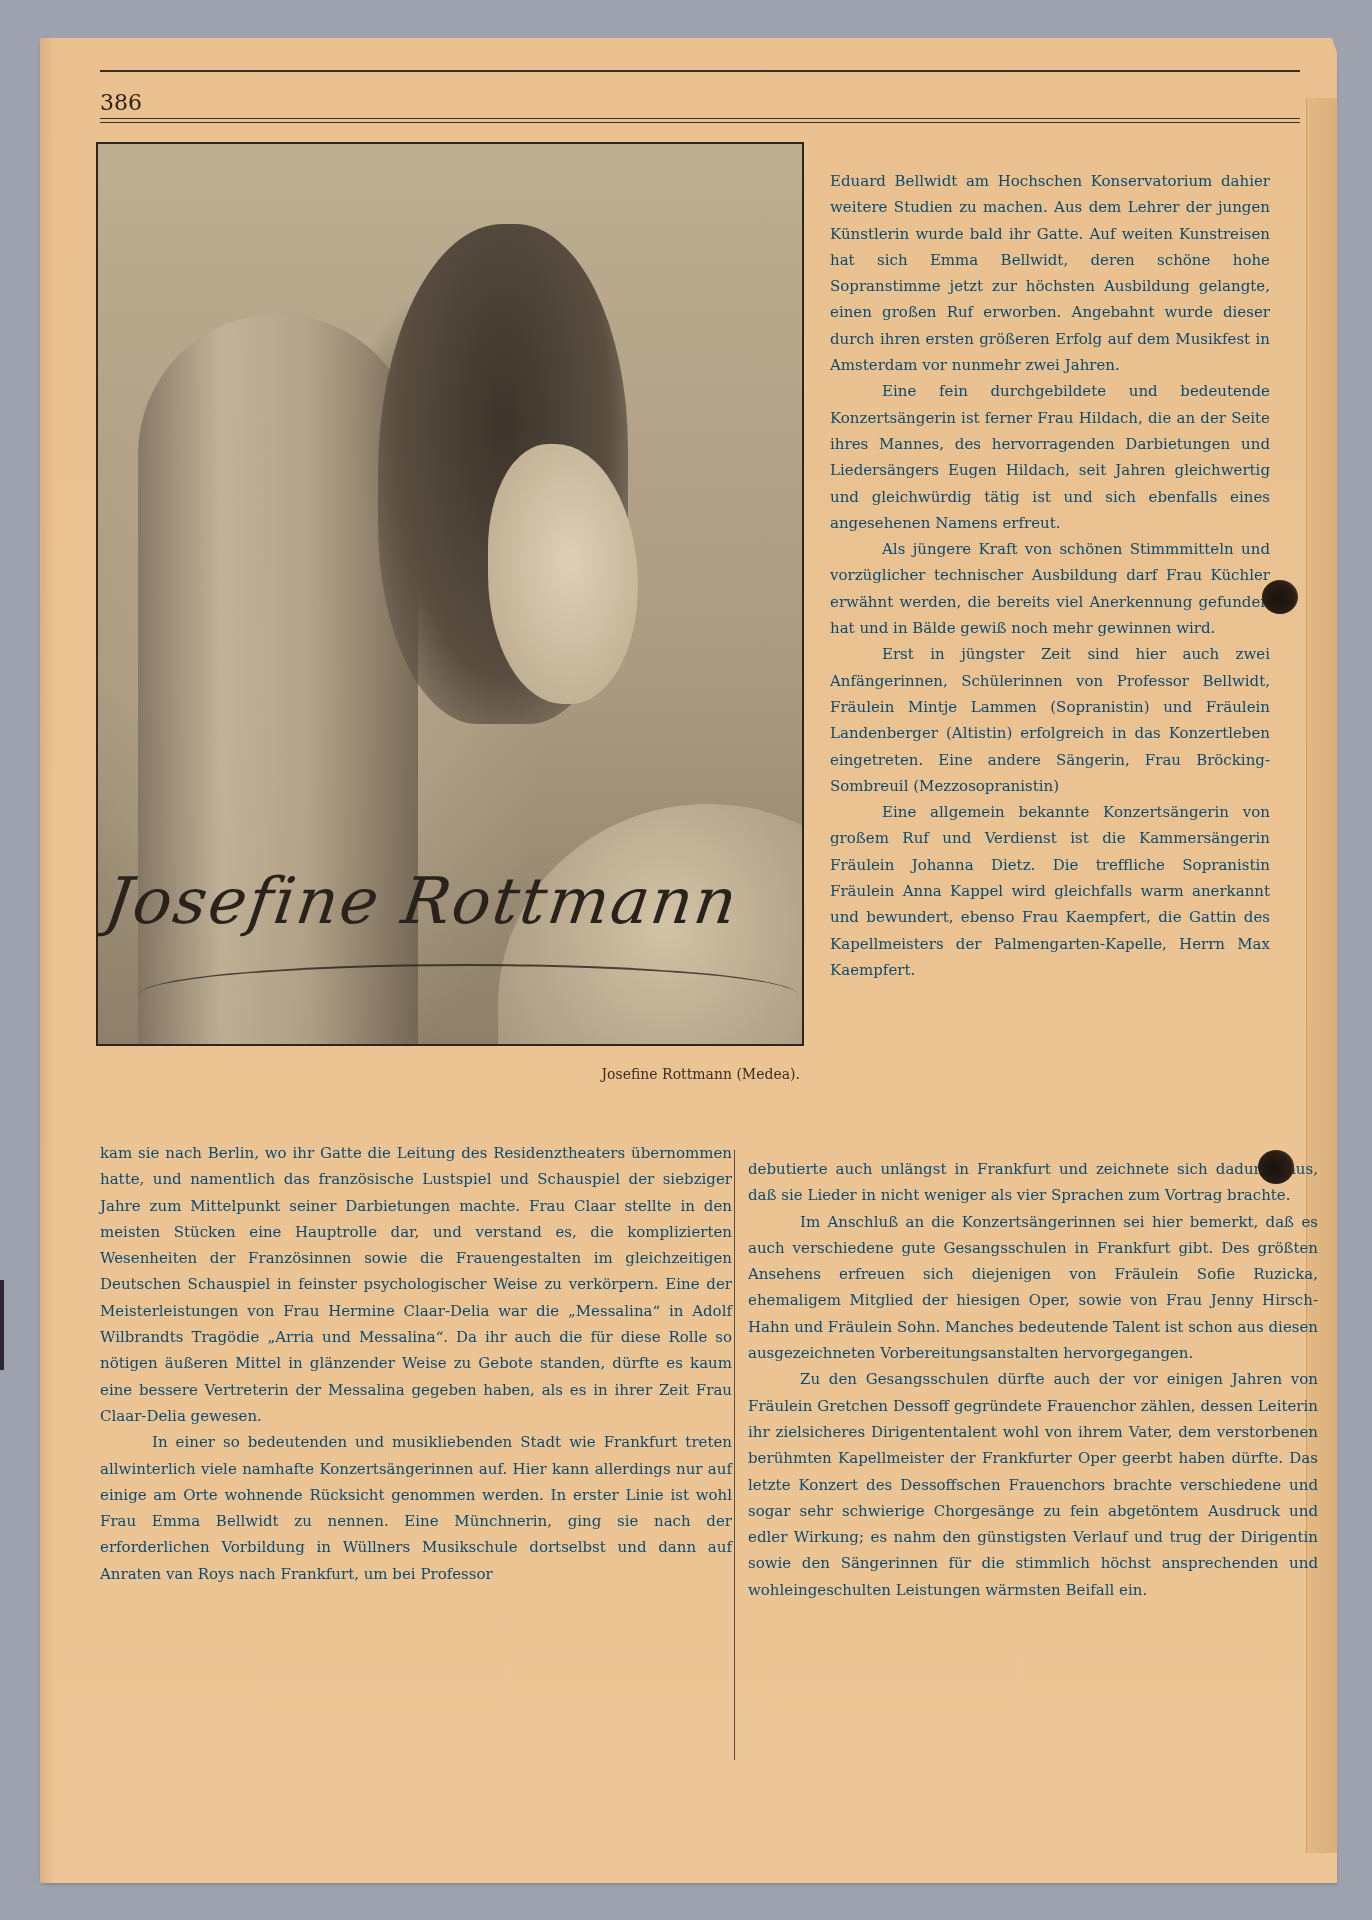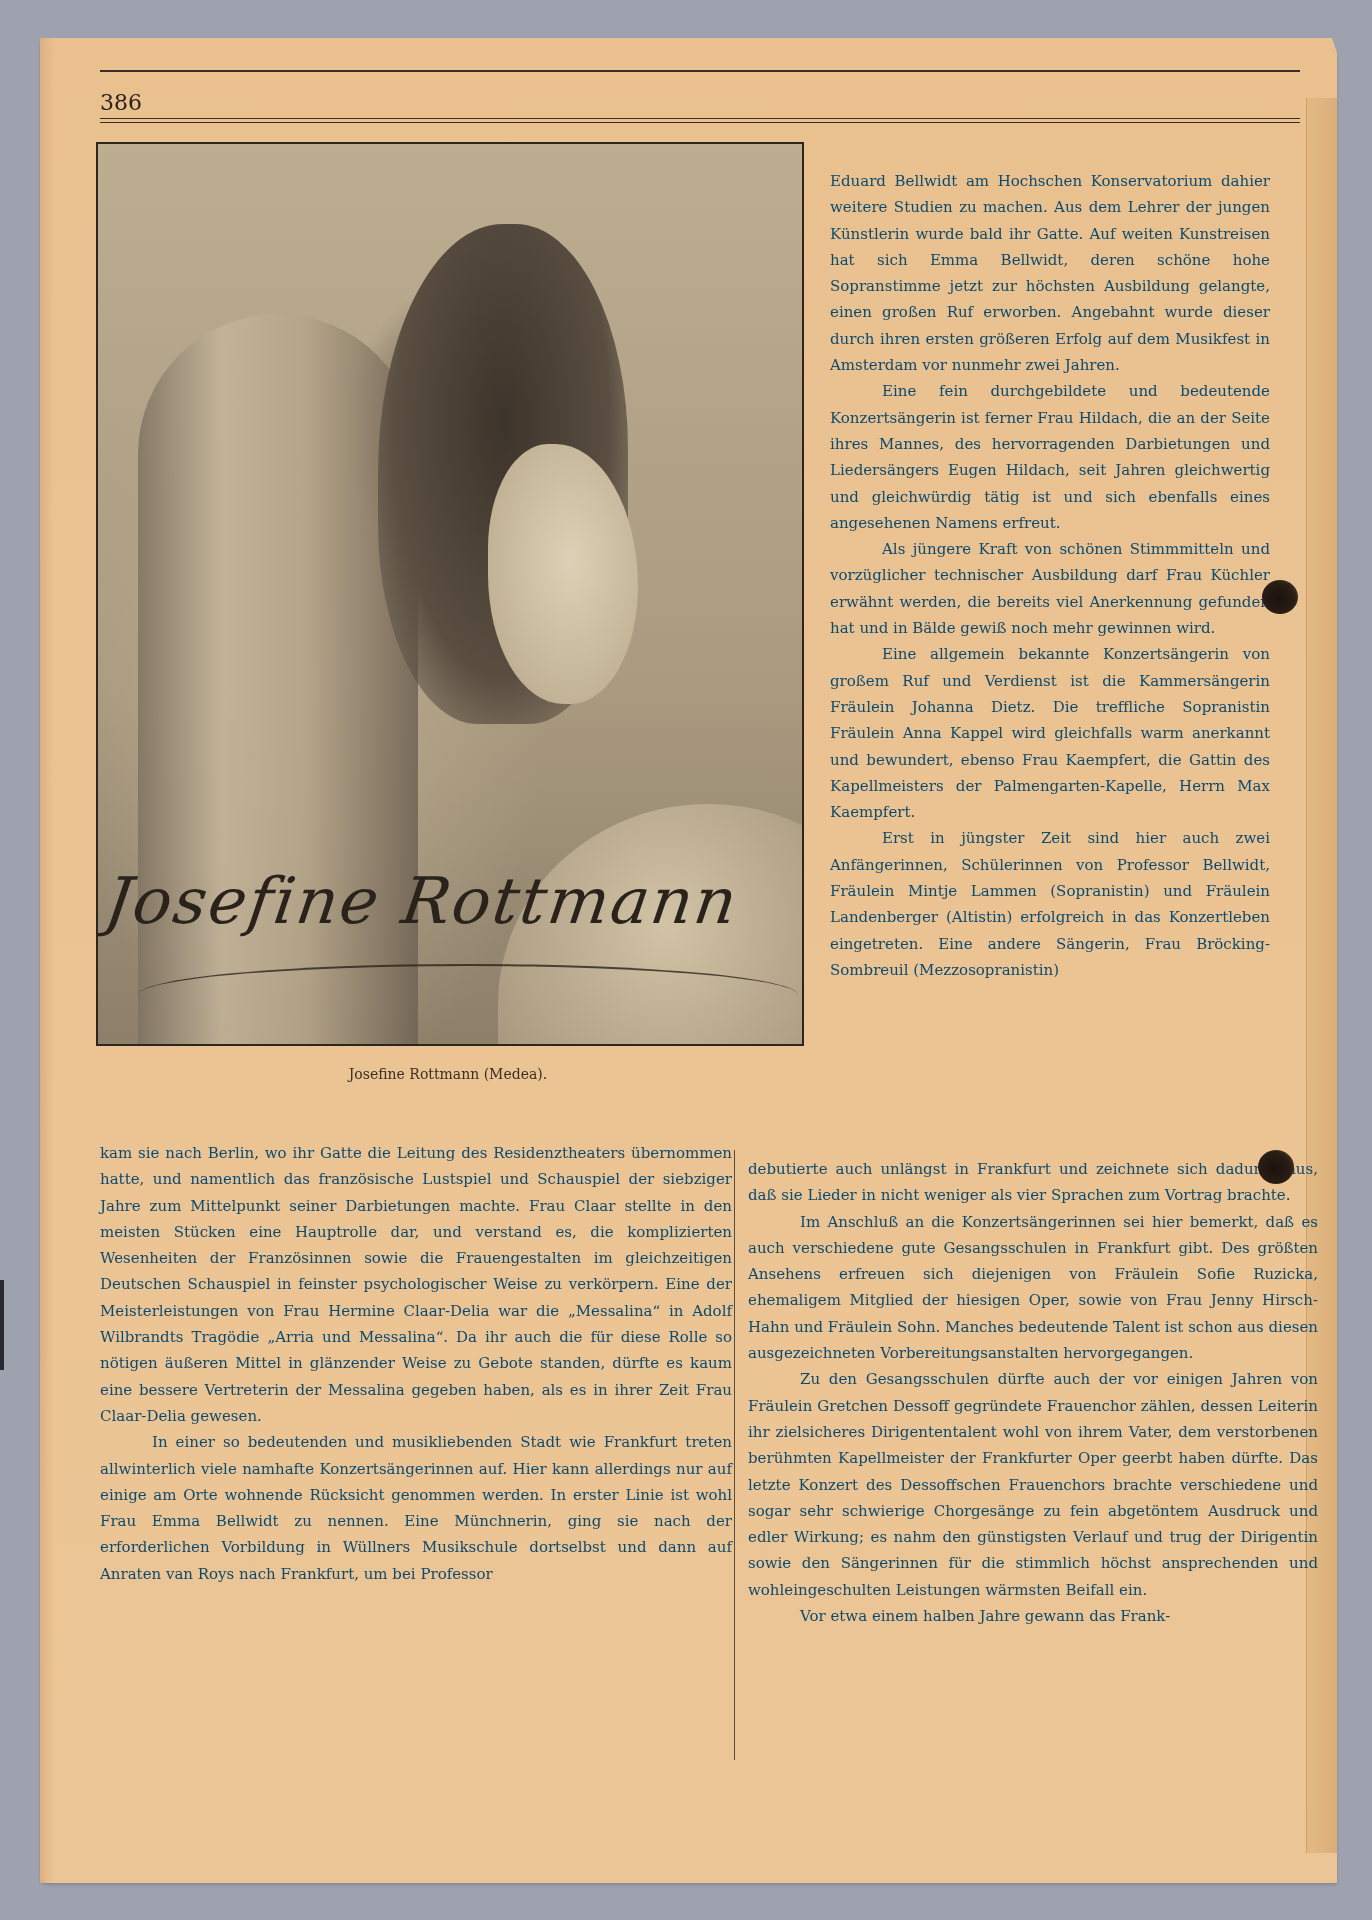--- a/index.html
+++ b/index.html
@@ -80,21 +80,21 @@
     font-size: 64px; color: #2a231c; letter-spacing: 2px;
     transform: skewX(-8deg);
   }
   .sig-line {
     position: absolute; left: 40px; top: 820px; width: 660px; height: 60px;
     border-top: 2px solid #2a231c; border-radius: 50% 50% 0 0;
     opacity: 0.8;
   }
   .caption {
     position: absolute; left: 96px; top: 1066px; width: 704px;
-    text-align: center; font-size: 14px; color: #3a2f24;
+    text-align: right; font-size: 14px; color: #3a2f24;
   }
   .col {
     position: absolute; color: #0c4a6e;
     font-size: 15px; line-height: 26.3px;
     text-align: justify;
   }
   .col p { margin: 0; }
   .col p.indent { text-indent: 52px; }
   .col-right-top { left: 830px; top: 168px; width: 440px; }
   .col-left-bottom { left: 100px; top: 1140px; width: 632px; }
@@ -138,32 +138,31 @@
   <div class="shoulder"></div>
   <div class="signature">Josefine Rottmann</div>
   <div class="sig-line"></div>
 </div>
 <div class="caption">Josefine Rottmann (Medea).</div>
 
 <div class="col col-right-top">
   <p>Eduard Bellwidt am Hochschen Konservatorium dahier weitere Studien zu machen. Aus dem Lehrer der jungen Künstlerin wurde bald ihr Gatte. Auf weiten Kunstreisen hat sich Emma Bellwidt, deren schöne hohe Sopranstimme jetzt zur höchsten Ausbildung gelangte, einen großen Ruf erworben. Angebahnt wurde dieser durch ihren ersten größeren Erfolg auf dem Musikfest in Amsterdam vor nunmehr zwei Jahren.</p>
   <p class="indent">Eine fein durchgebildete und bedeutende Konzertsängerin ist ferner Frau Hildach, die an der Seite ihres Mannes, des hervorragenden Darbietungen und Liedersängers Eugen Hildach, seit Jahren gleichwertig und gleichwürdig tätig ist und sich ebenfalls eines angesehenen Namens erfreut.</p>
   <p class="indent">Als jüngere Kraft von schönen Stimmmitteln und vorzüglicher technischer Ausbildung darf Frau Küchler erwähnt werden, die bereits viel Anerkennung gefunden hat und in Bälde gewiß noch mehr gewinnen wird.</p>
+  <p class="indent">Erst in jüngster Zeit sind hier auch zwei Anfängerinnen, Schülerinnen von Professor Bellwidt, Fräulein Mintje Lammen (Sopranistin) und Fräulein Landenberger (Altistin) erfolgreich in das Konzertleben eingetreten. Eine andere Sängerin, Frau Bröcking-Sombreuil (Mezzosopranistin)</p>
   <p class="indent">Eine allgemein bekannte Konzertsängerin von großem Ruf und Verdienst ist die Kammersängerin Fräulein Johanna Dietz. Die treffliche Sopranistin Fräulein Anna Kappel wird gleichfalls warm anerkannt und bewundert, ebenso Frau Kaempfert, die Gattin des Kapellmeisters der Palmengarten-Kapelle, Herrn Max Kaempfert.</p>
-  <p class="indent">Erst in jüngster Zeit sind hier auch zwei Anfängerinnen, Schülerinnen von Professor Bellwidt, Fräulein Mintje Lammen (Sopranistin) und Fräulein Landenberger (Altistin) erfolgreich in das Konzertleben eingetreten. Eine andere Sängerin, Frau Bröcking-Sombreuil (Mezzosopranistin)</p>
 </div>
 
 <div class="col col-left-bottom">
   <p>kam sie nach Berlin, wo ihr Gatte die Leitung des Residenztheaters übernommen hatte, und namentlich das französische Lustspiel und Schauspiel der siebziger Jahre zum Mittelpunkt seiner Darbietungen machte. Frau Claar stellte in den meisten Stücken eine Hauptrolle dar, und verstand es, die komplizierten Wesenheiten der Französinnen sowie die Frauengestalten im gleichzeitigen Deutschen Schauspiel in feinster psychologischer Weise zu verkörpern. Eine der Meisterleistungen von Frau Hermine Claar-Delia war die „Messalina“ in Adolf Wilbrandts Tragödie „Arria und Messalina“. Da ihr auch die für diese Rolle so nötigen äußeren Mittel in glänzender Weise zu Gebote standen, dürfte es kaum eine bessere Vertreterin der Messalina gegeben haben, als es in ihrer Zeit Frau Claar-Delia gewesen.</p>
   <p class="indent">In einer so bedeutenden und musikliebenden Stadt wie Frankfurt treten allwinterlich viele namhafte Konzertsängerinnen auf. Hier kann allerdings nur auf einige am Orte wohnende Rücksicht genommen werden. In erster Linie ist wohl Frau Emma Bellwidt zu nennen. Eine Münchnerin, ging sie nach der erforderlichen Vorbildung in Wüllners Musikschule dortselbst und dann auf Anraten van Roys nach Frankfurt, um bei Professor</p>
 </div>
 
 <div class="col-divider"></div>
 
 <div class="col col-right-bottom">
   <p>debutierte auch unlängst in Frankfurt und zeichnete sich dadurch aus, daß sie Lieder in nicht weniger als vier Sprachen zum Vortrag brachte.</p>
   <p class="indent">Im Anschluß an die Konzertsängerinnen sei hier bemerkt, daß es auch verschiedene gute Gesangsschulen in Frankfurt gibt. Des größten Ansehens erfreuen sich diejenigen von Fräulein Sofie Ruzicka, ehemaligem Mitglied der hiesigen Oper, sowie von Frau Jenny Hirsch-Hahn und Fräulein Sohn. Manches bedeutende Talent ist schon aus diesen ausgezeichneten Vorbereitungsanstalten hervorgegangen.</p>
   <p class="indent">Zu den Gesangsschulen dürfte auch der vor einigen Jahren von Fräulein Gretchen Dessoff gegründete Frauenchor zählen, dessen Leiterin ihr zielsicheres Dirigententalent wohl von ihrem Vater, dem verstorbenen berühmten Kapellmeister der Frankfurter Oper geerbt haben dürfte. Das letzte Konzert des Dessoffschen Frauenchors brachte verschiedene und sogar sehr schwierige Chorgesänge zu fein abgetöntem Ausdruck und edler Wirkung; es nahm den günstigsten Verlauf und trug der Dirigentin sowie den Sängerinnen für die stimmlich höchst ansprechenden und wohleingeschulten Leistungen wärmsten Beifall ein.</p>
-  <p class="indent">Vor etwa einem halben Jahre gewann das Frank-</p>
 </div>
 
 <div class="hole hole-1"></div>
 <div class="hole hole-2"></div>
 
 </body></html>

